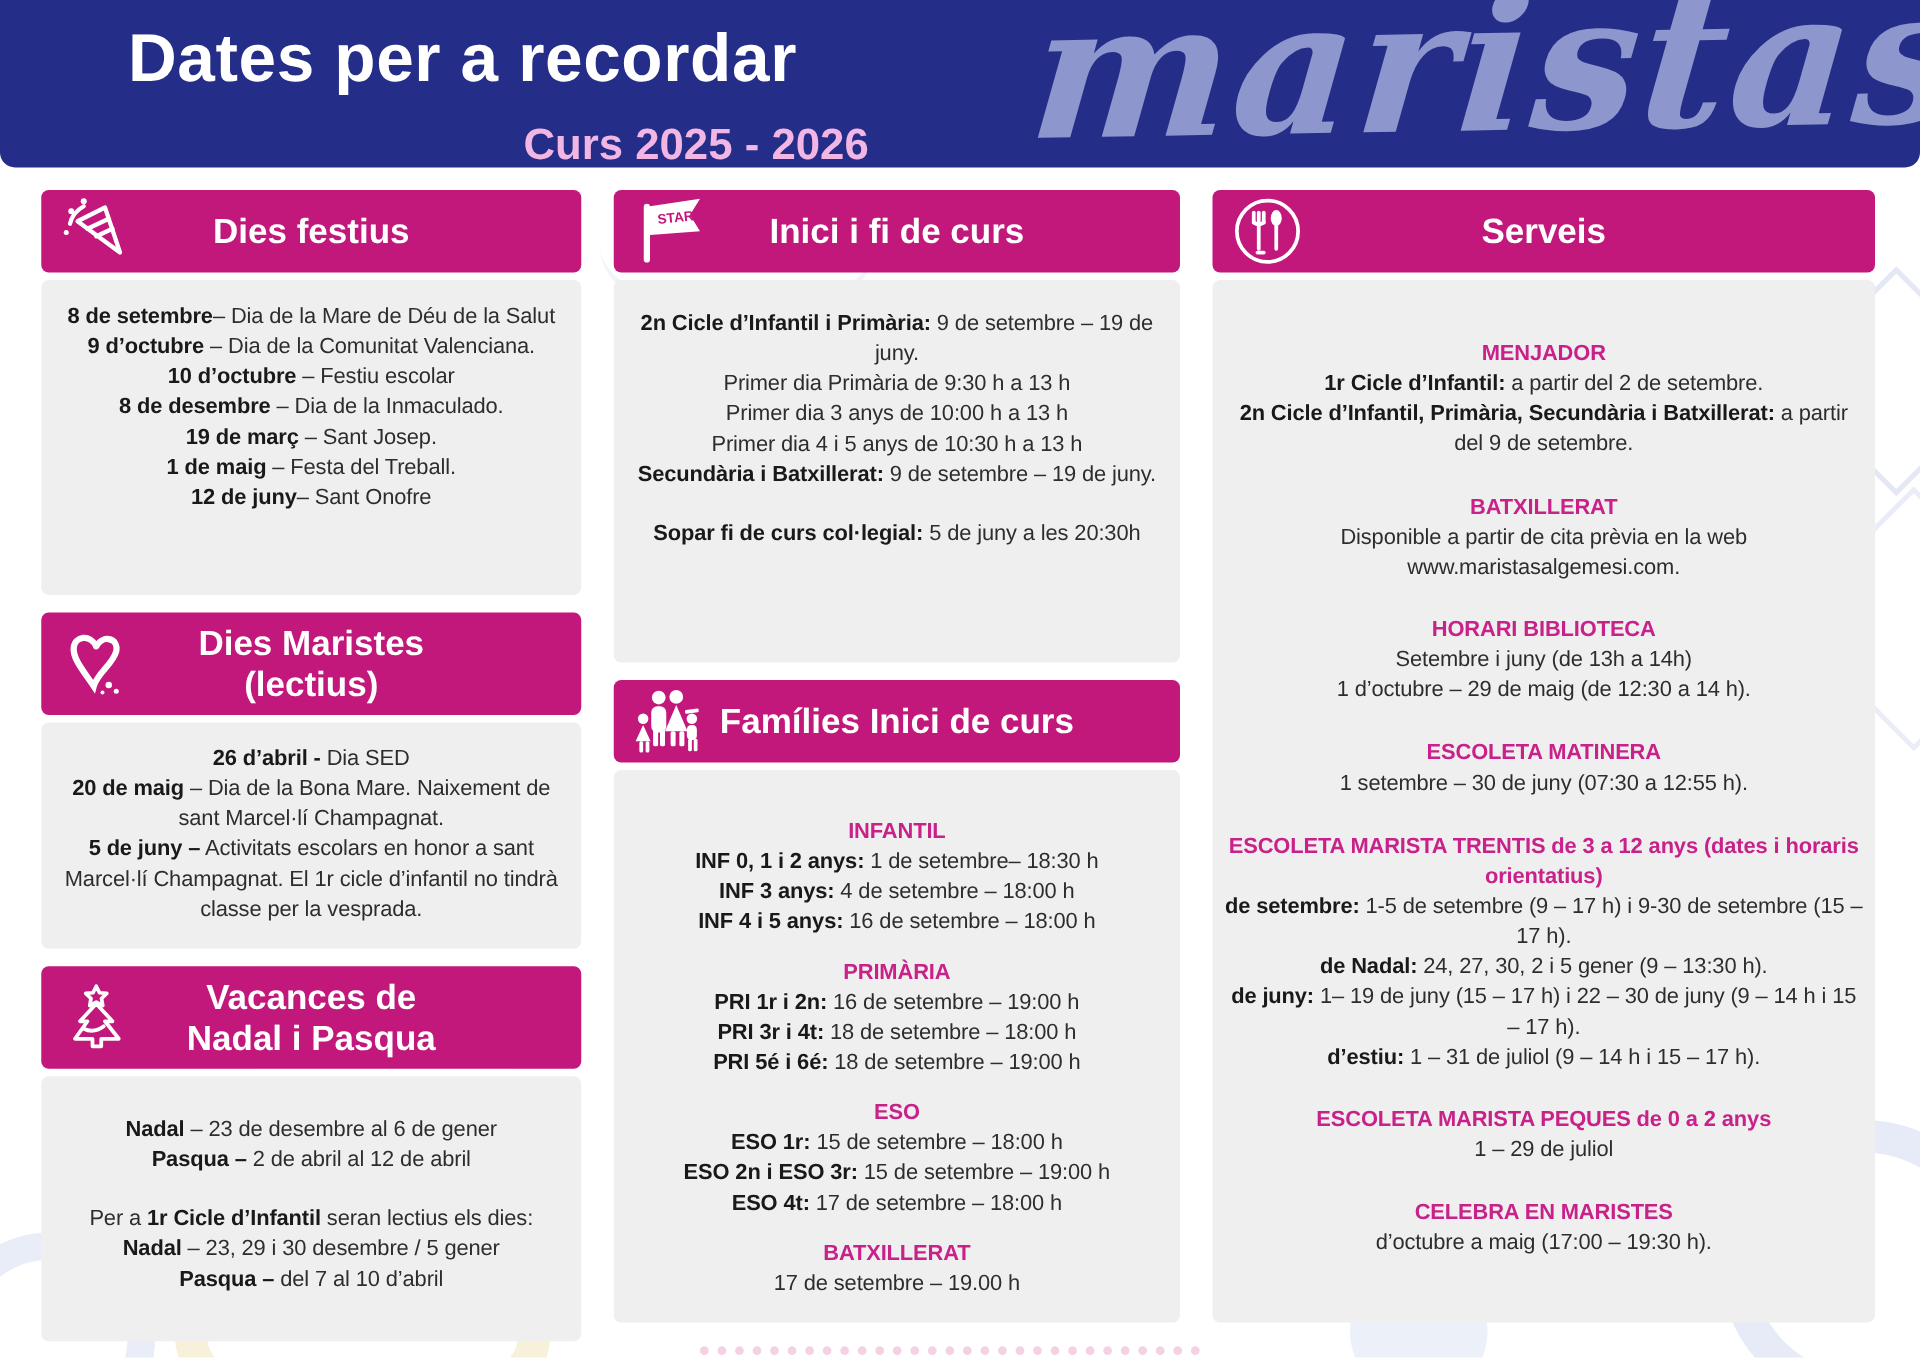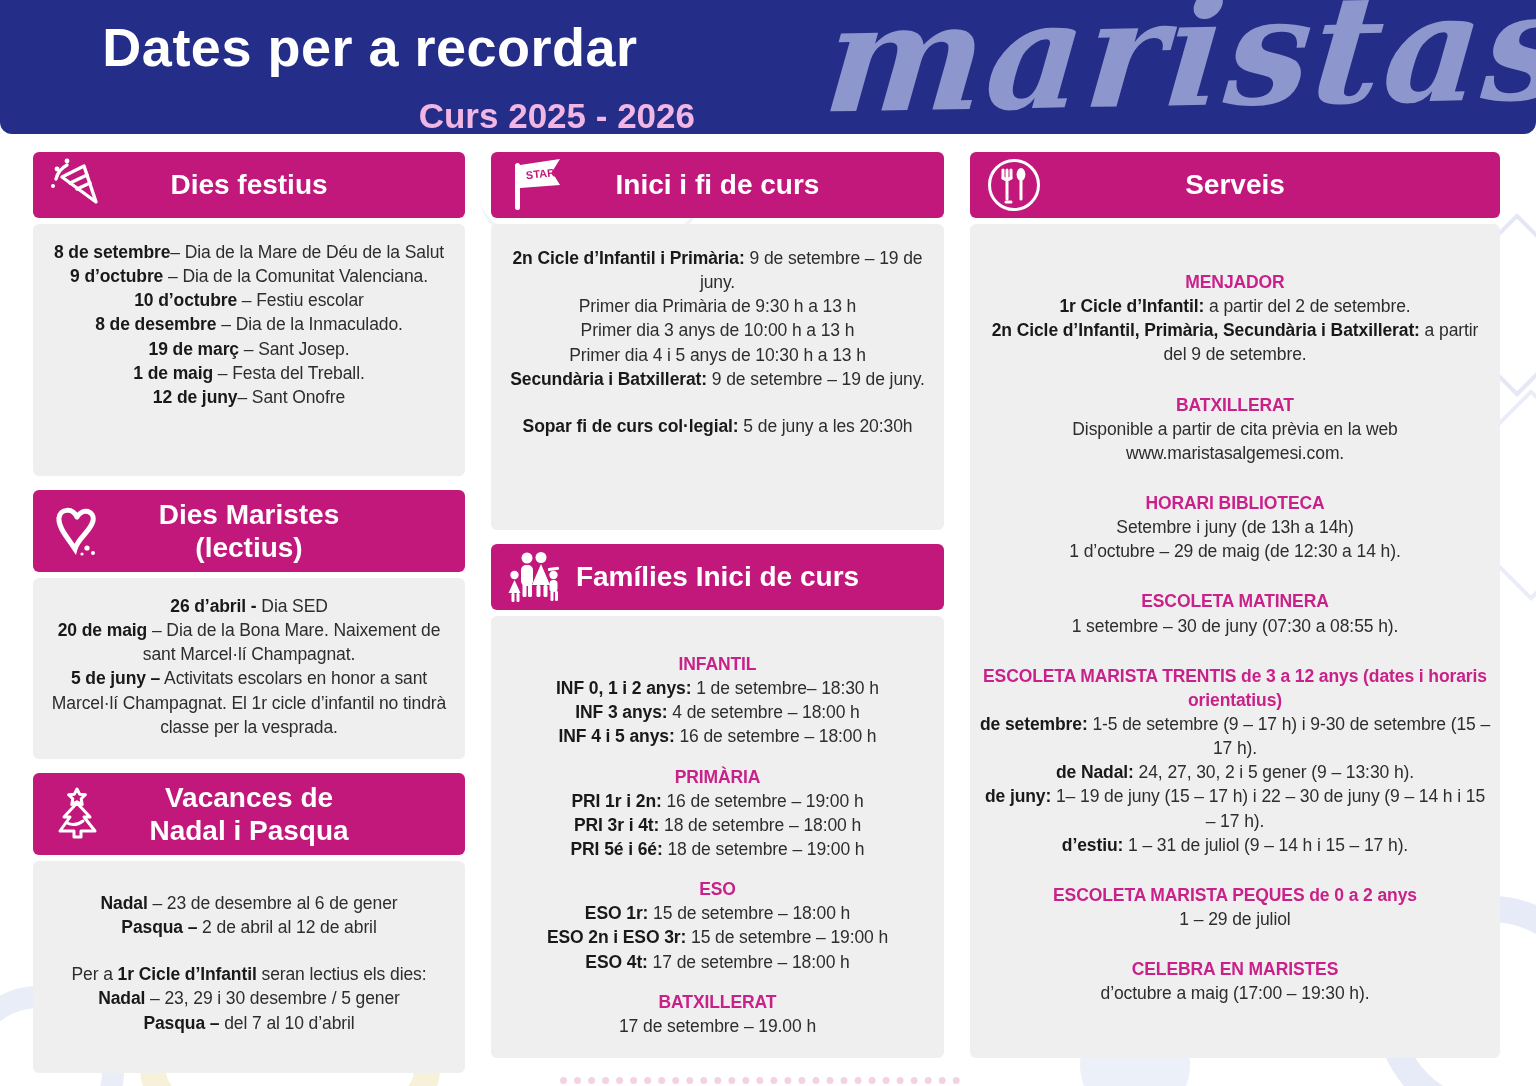--- a/index.html
+++ b/index.html
@@ -321,21 +321,21 @@
         <div class="panel">
           <div class="sub">MENJADOR</div>
           <p class="line"><strong>1r Cicle d’Infantil:</strong><span> a partir del 2 de setembre.</span></p>
           <p class="line"><strong>2n Cicle d’Infantil, Primària, Secundària i Batxillerat:</strong><span> a partir del 9 de setembre.</span></p>
           <div class="sub">BATXILLERAT</div>
           <p class="line"><span>Disponible a partir de cita prèvia en la web www.maristasalgemesi.com.</span></p>
           <div class="sub">HORARI BIBLIOTECA</div>
           <p class="line"><span>Setembre i juny (de 13h a 14h)</span></p>
           <p class="line"><span>1 d’octubre – 29 de maig (de 12:30 a 14 h).</span></p>
           <div class="sub">ESCOLETA MATINERA</div>
-          <p class="line"><span>1 setembre – 30 de juny (07:30 a 08:55 h).</span></p>
+          <p class="line"><span>1 setembre – 30 de juny (07:30 a 12:55 h).</span></p>
           <div class="sub">ESCOLETA MARISTA TRENTIS de 3 a 12 anys (dates i horaris orientatius)</div>
           <p class="line"><strong>de setembre:</strong><span> 1-5 de setembre (9 – 17 h) i 9-30 de setembre (15 – 17 h).</span></p>
           <p class="line"><strong>de Nadal:</strong><span> 24, 27, 30, 2 i 5 gener (9 – 13:30 h).</span></p>
           <p class="line"><strong>de juny:</strong><span> 1– 19 de juny (15 – 17 h) i 22 – 30 de juny (9 – 14 h i 15 – 17 h).</span></p>
           <p class="line"><strong>d’estiu:</strong><span> 1 – 31 de juliol (9 – 14 h i 15 – 17 h).</span></p>
           <div class="sub">ESCOLETA MARISTA PEQUES de 0 a 2 anys</div>
           <p class="line"><span>1 – 29 de juliol</span></p>
           <div class="sub">CELEBRA EN MARISTES</div>
           <p class="line"><span>d’octubre a maig (17:00 – 19:30 h).</span></p>
         </div>

